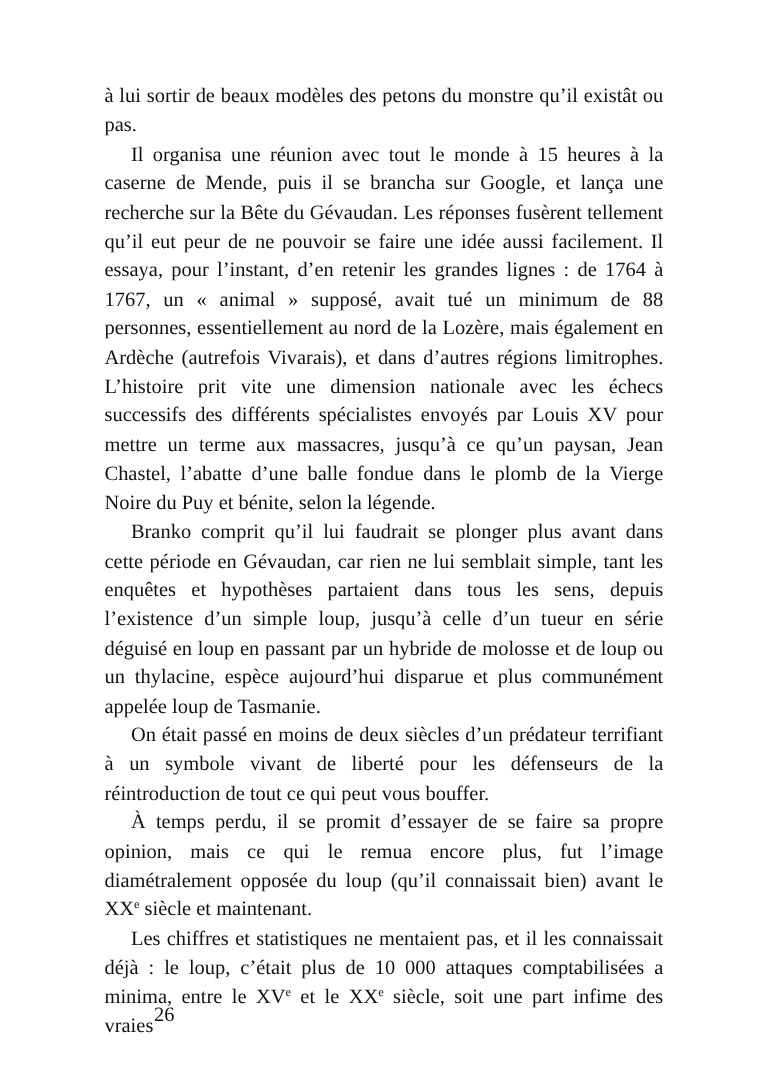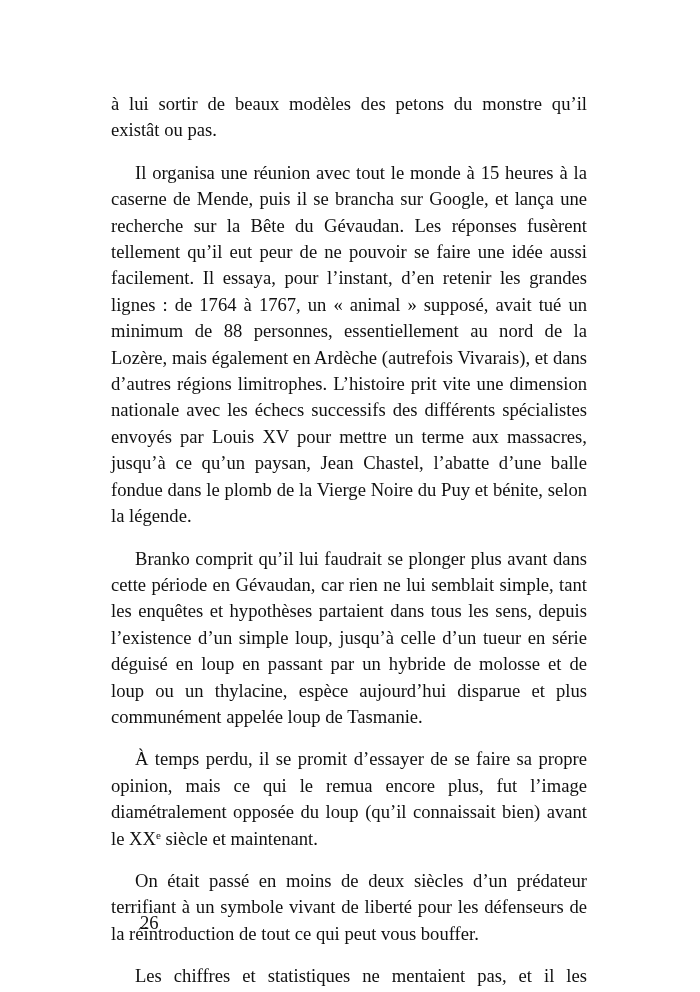--- a/index.html
+++ b/index.html
@@ -15,21 +15,21 @@
       font-family: "Liberation Serif", "DejaVu Serif", serif;
       color: #111111;
     }
     .page {
       position: absolute;
       left: 95px;
       top: 75px;
       width: 508px;
     }
     .para {
-      margin: 16px;
+      margin: 0;
       font-size: 18.6px;
       line-height: 26.4px;
       text-align: justify;
       text-indent: 0;
     }
     .para.indent {
       text-indent: 24px;
     }
     sup {
       font-size: 0.6em;
@@ -45,18 +45,18 @@
       margin-left: 45px;
     }
   </style>
 </head>
 <body>
 
 <div class="page">
   <p class="para"><span>à lui sortir de beaux modèles des petons du monstre qu’il existât ou pas.</span></p>
   <p class="para indent"><span>Il organisa une réunion avec tout le monde à 15 heures à la caserne de Mende, puis il se brancha sur Google, et lança une recherche sur la Bête du Gévaudan. Les réponses fusèrent tellement qu’il eut peur de ne pouvoir se faire une idée aussi facilement. Il essaya, pour l’instant, d’en retenir les grandes lignes : de 1764 à 1767, un « animal » supposé, avait tué un minimum de 88 personnes, essentiellement au nord de la Lozère, mais également en Ardèche (autrefois Vivarais), et dans d’autres régions limitrophes. L’histoire prit vite une dimension nationale avec les échecs successifs des différents spécialistes envoyés par Louis XV pour mettre un terme aux massacres, jusqu’à ce qu’un paysan, Jean Chastel, l’abatte d’une balle fondue dans le plomb de la Vierge Noire du Puy et bénite, selon la légende.</span></p>
   <p class="para indent"><span>Branko comprit qu’il lui faudrait se plonger plus avant dans cette période en Gévaudan, car rien ne lui semblait simple, tant les enquêtes et hypothèses partaient dans tous les sens, depuis l’existence d’un simple loup, jusqu’à celle d’un tueur en série déguisé en loup en passant par un hybride de molosse et de loup ou un thylacine, espèce aujourd’hui disparue et plus communément appelée loup de Tasmanie.</span></p>
+  <p class="para indent"><span>On était passé en moins de deux siècles d’un prédateur terrifiant à un symbole vivant de liberté pour les défenseurs de la réintroduction de tout ce qui peut vous bouffer.</span></p>
   <p class="para indent"><span>À temps perdu, il se promit d’essayer de se faire sa propre opinion, mais ce qui le remua encore plus, fut l’image diamétralement opposée du loup (qu’il connaissait bien) avant le XX</span><sup>e</sup><span> siècle et maintenant.</span></p>
-  <p class="para indent"><span>On était passé en moins de deux siècles d’un prédateur terrifiant à un symbole vivant de liberté pour les défenseurs de la réintroduction de tout ce qui peut vous bouffer.</span></p>
   <p class="para indent"><span>Les chiffres et statistiques ne mentaient pas, et il les connaissait déjà : le loup, c’était plus de 10 000 attaques comptabilisées a minima, entre le XV</span><sup>e</sup><span> et le XX</span><sup>e</sup><span> siècle, soit une part infime des vraies</span></p>
 </div>
 
 <div class="page-number">26</div>
 
 </body></html>

